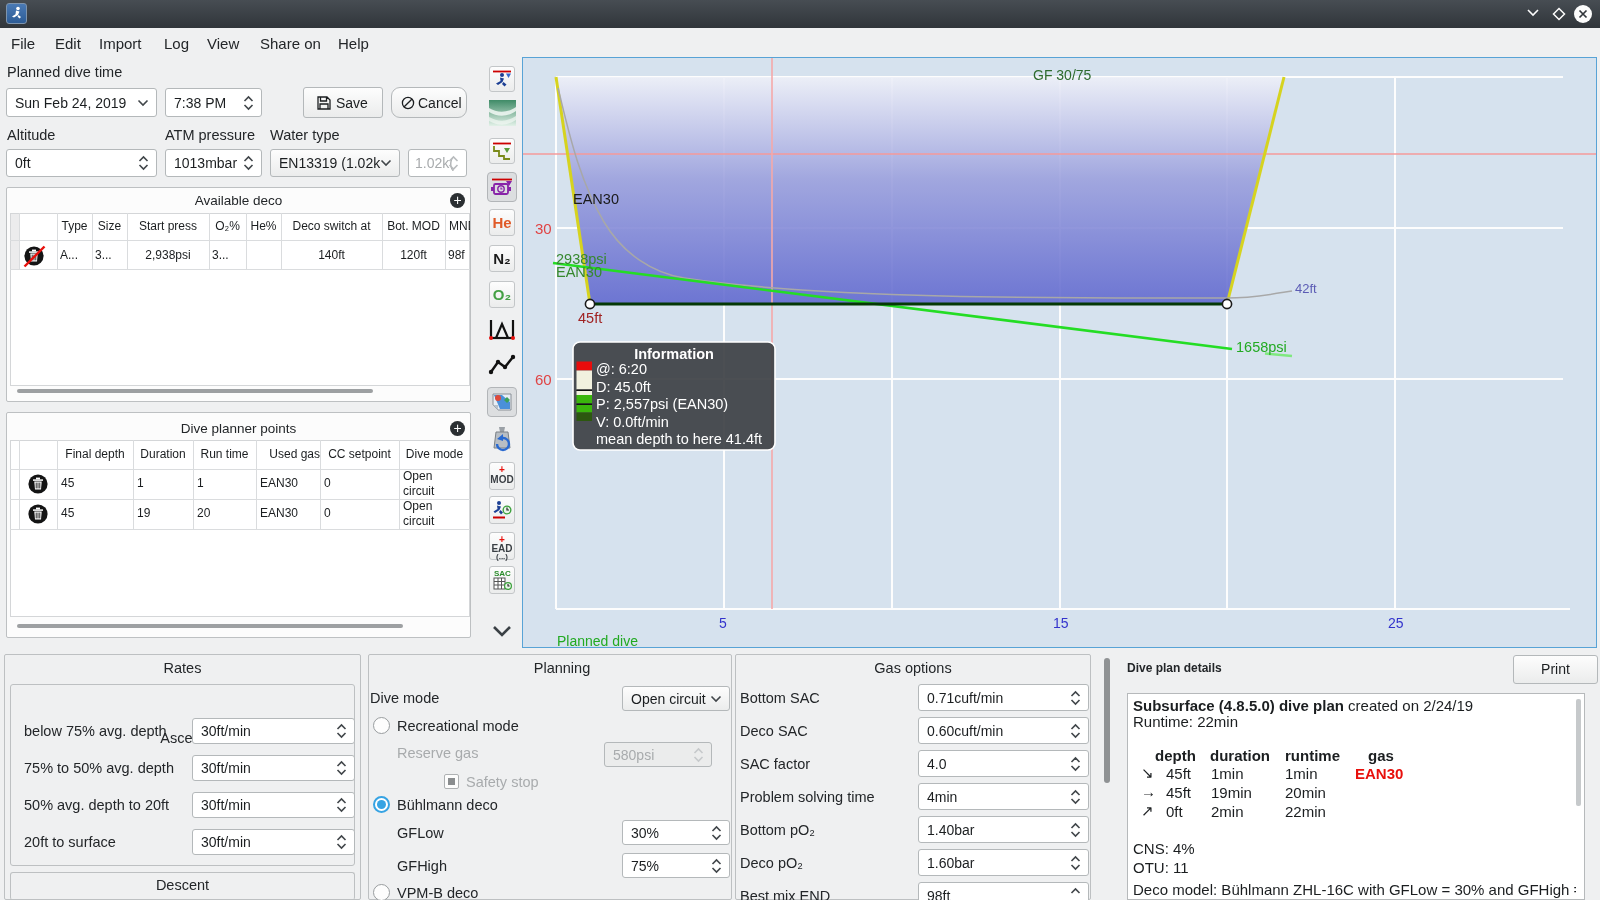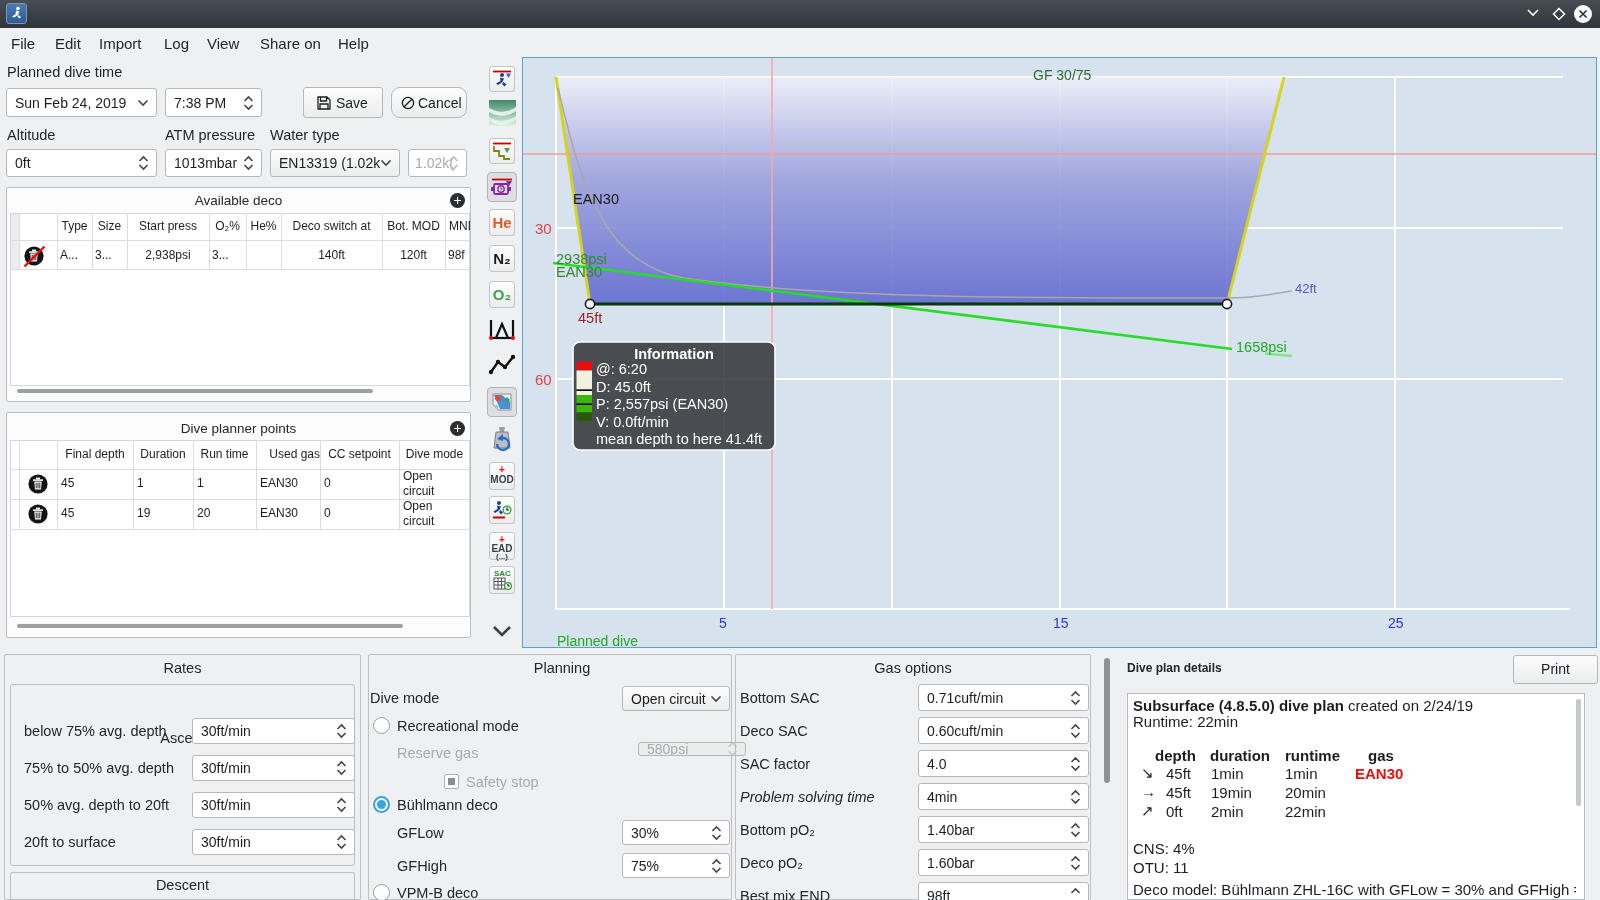--- a/index.html
+++ b/index.html
@@ -501,21 +501,21 @@
 <div class="lbl" style="left:370px;top:690px;">Dive mode</div>
 <div class="combo gbtn" style="left:622px;top:686px;width:108px;height:25px;">
       <span class="v">Open circuit</span>
   <svg class="ch" width="12" height="8" viewBox="0 0 12 8">
         <path d="M1.5 1.5 L6 6 L10.5 1.5" stroke="#41464a" stroke-width="1.6" fill="none"></path>
       </svg>
     </div>
 <div class="radio" style="left:373px;top:717px;"></div>
 <div class="lbl" style="left:397px;top:718px;">Recreational mode</div>
 <div class="lbl dis" style="left:397px;top:745px;">Reserve gas</div>
-<div class="spin" style="left:638px;top:742px;width:108px;height:14px;background:#ebecec;">
+<div class="spin" style="left:604px;top:742px;width:108px;height:25px;background:#ebecec;">
       <span class="v dis">580psi</span>
   <svg class="ch" width="11" height="16" viewBox="0 0 11 16">
         <path d="M1.5 6 L5.5 2 L9.5 6 M1.5 10 L5.5 14 L9.5 10" stroke="#c6c9cb" stroke-width="1.6" fill="none"></path>
       </svg>
     </div>
 <div class="abs" style="left:444px;top:774px;width:15px;height:15px;border:1px solid #aeb1b3;border-radius:2px;background:#fdfdfd;">
   <div class="abs" style="left:3px;top:3px;width:7px;height:7px;background:#8a8d8f;"></div>
 </div>
 <div class="lbl dis" style="left:466px;top:774px;">Safety stop</div>
 <div class="radio" style="left:373px;top:796px;border:2px solid #36a3e3;background:#fff;">
@@ -555,21 +555,21 @@
         <path d="M1.5 6 L5.5 2 L9.5 6 M1.5 10 L5.5 14 L9.5 10" stroke="#41464a" stroke-width="1.6" fill="none"></path>
       </svg>
     </div>
 <div class="lbl" style="left:740px;top:756px;">SAC factor</div>
 <div class="spin" style="left:918px;top:750px;width:171px;height:27px;">
       <span class="v">4.0</span>
   <svg class="ch" width="11" height="16" viewBox="0 0 11 16">
         <path d="M1.5 6 L5.5 2 L9.5 6 M1.5 10 L5.5 14 L9.5 10" stroke="#41464a" stroke-width="1.6" fill="none"></path>
       </svg>
     </div>
-<div class="lbl" style="left:740px;top:789px;font-style:italic;">Problem solving time</div>
+<div class="lbl" style="left:740px;top:789px;">Problem solving time</div>
 <div class="spin" style="left:918px;top:783px;width:171px;height:27px;">
       <span class="v">4min</span>
   <svg class="ch" width="11" height="16" viewBox="0 0 11 16">
         <path d="M1.5 6 L5.5 2 L9.5 6 M1.5 10 L5.5 14 L9.5 10" stroke="#41464a" stroke-width="1.6" fill="none"></path>
       </svg>
     </div>
 <div class="lbl" style="left:740px;top:822px;">Bottom pO₂</div>
 <div class="spin" style="left:918px;top:816px;width:171px;height:27px;">
       <span class="v">1.40bar</span>
   <svg class="ch" width="11" height="16" viewBox="0 0 11 16">

